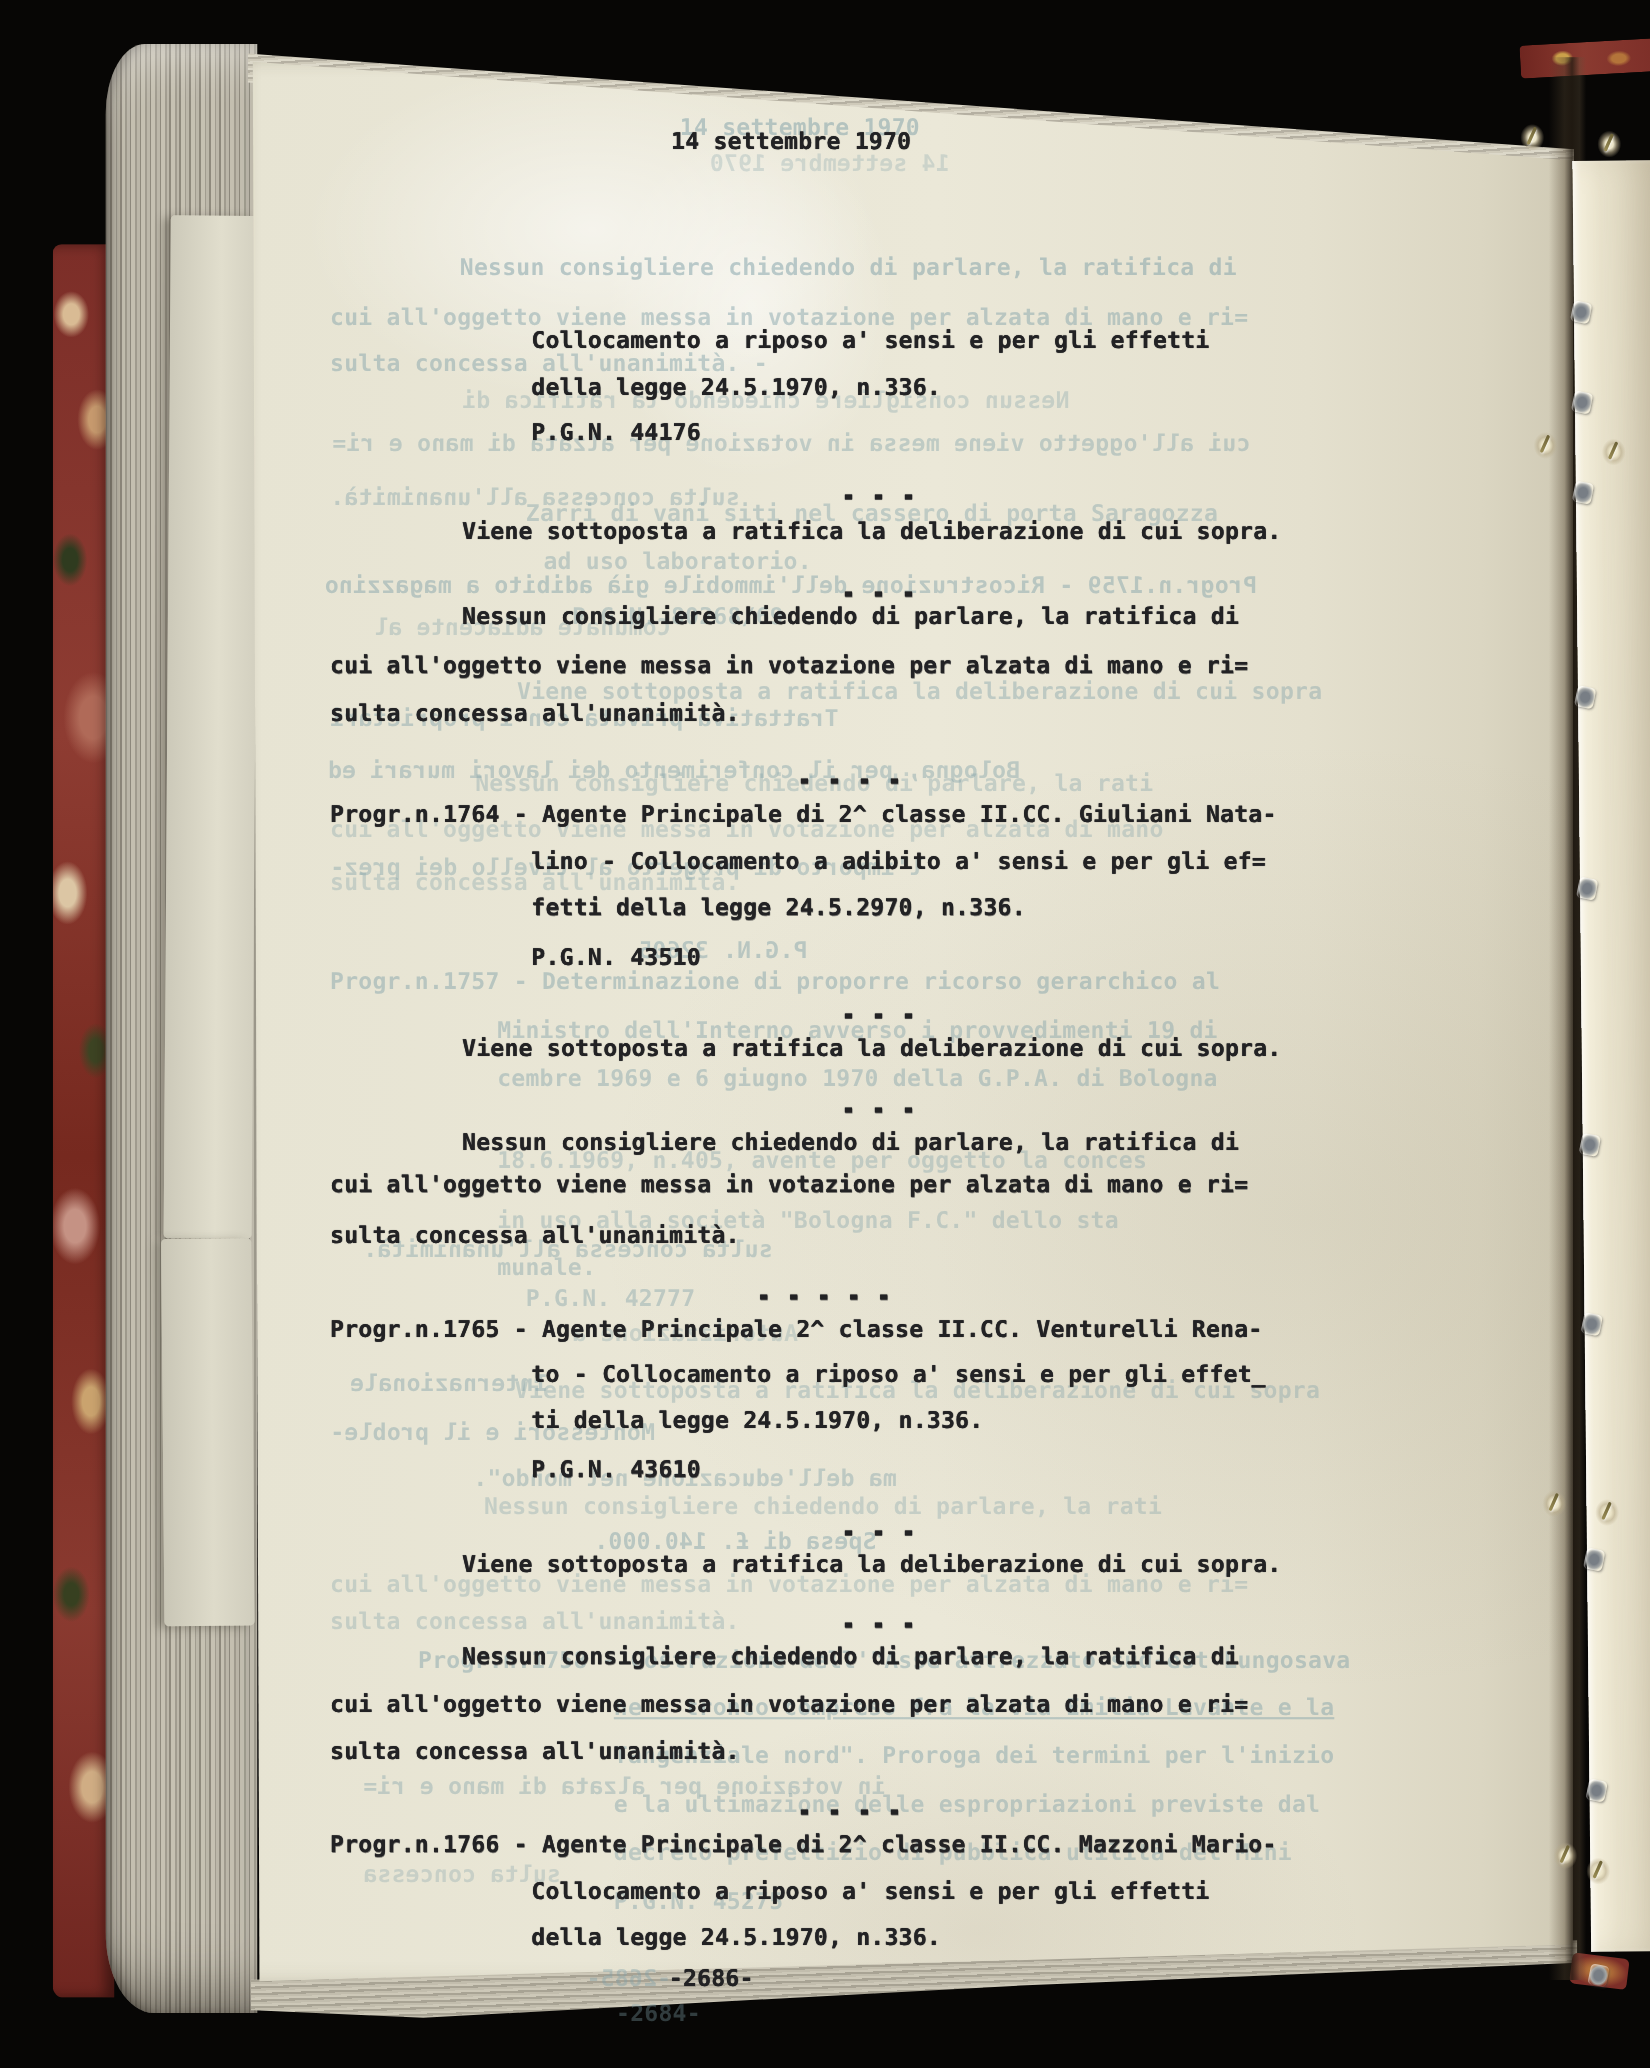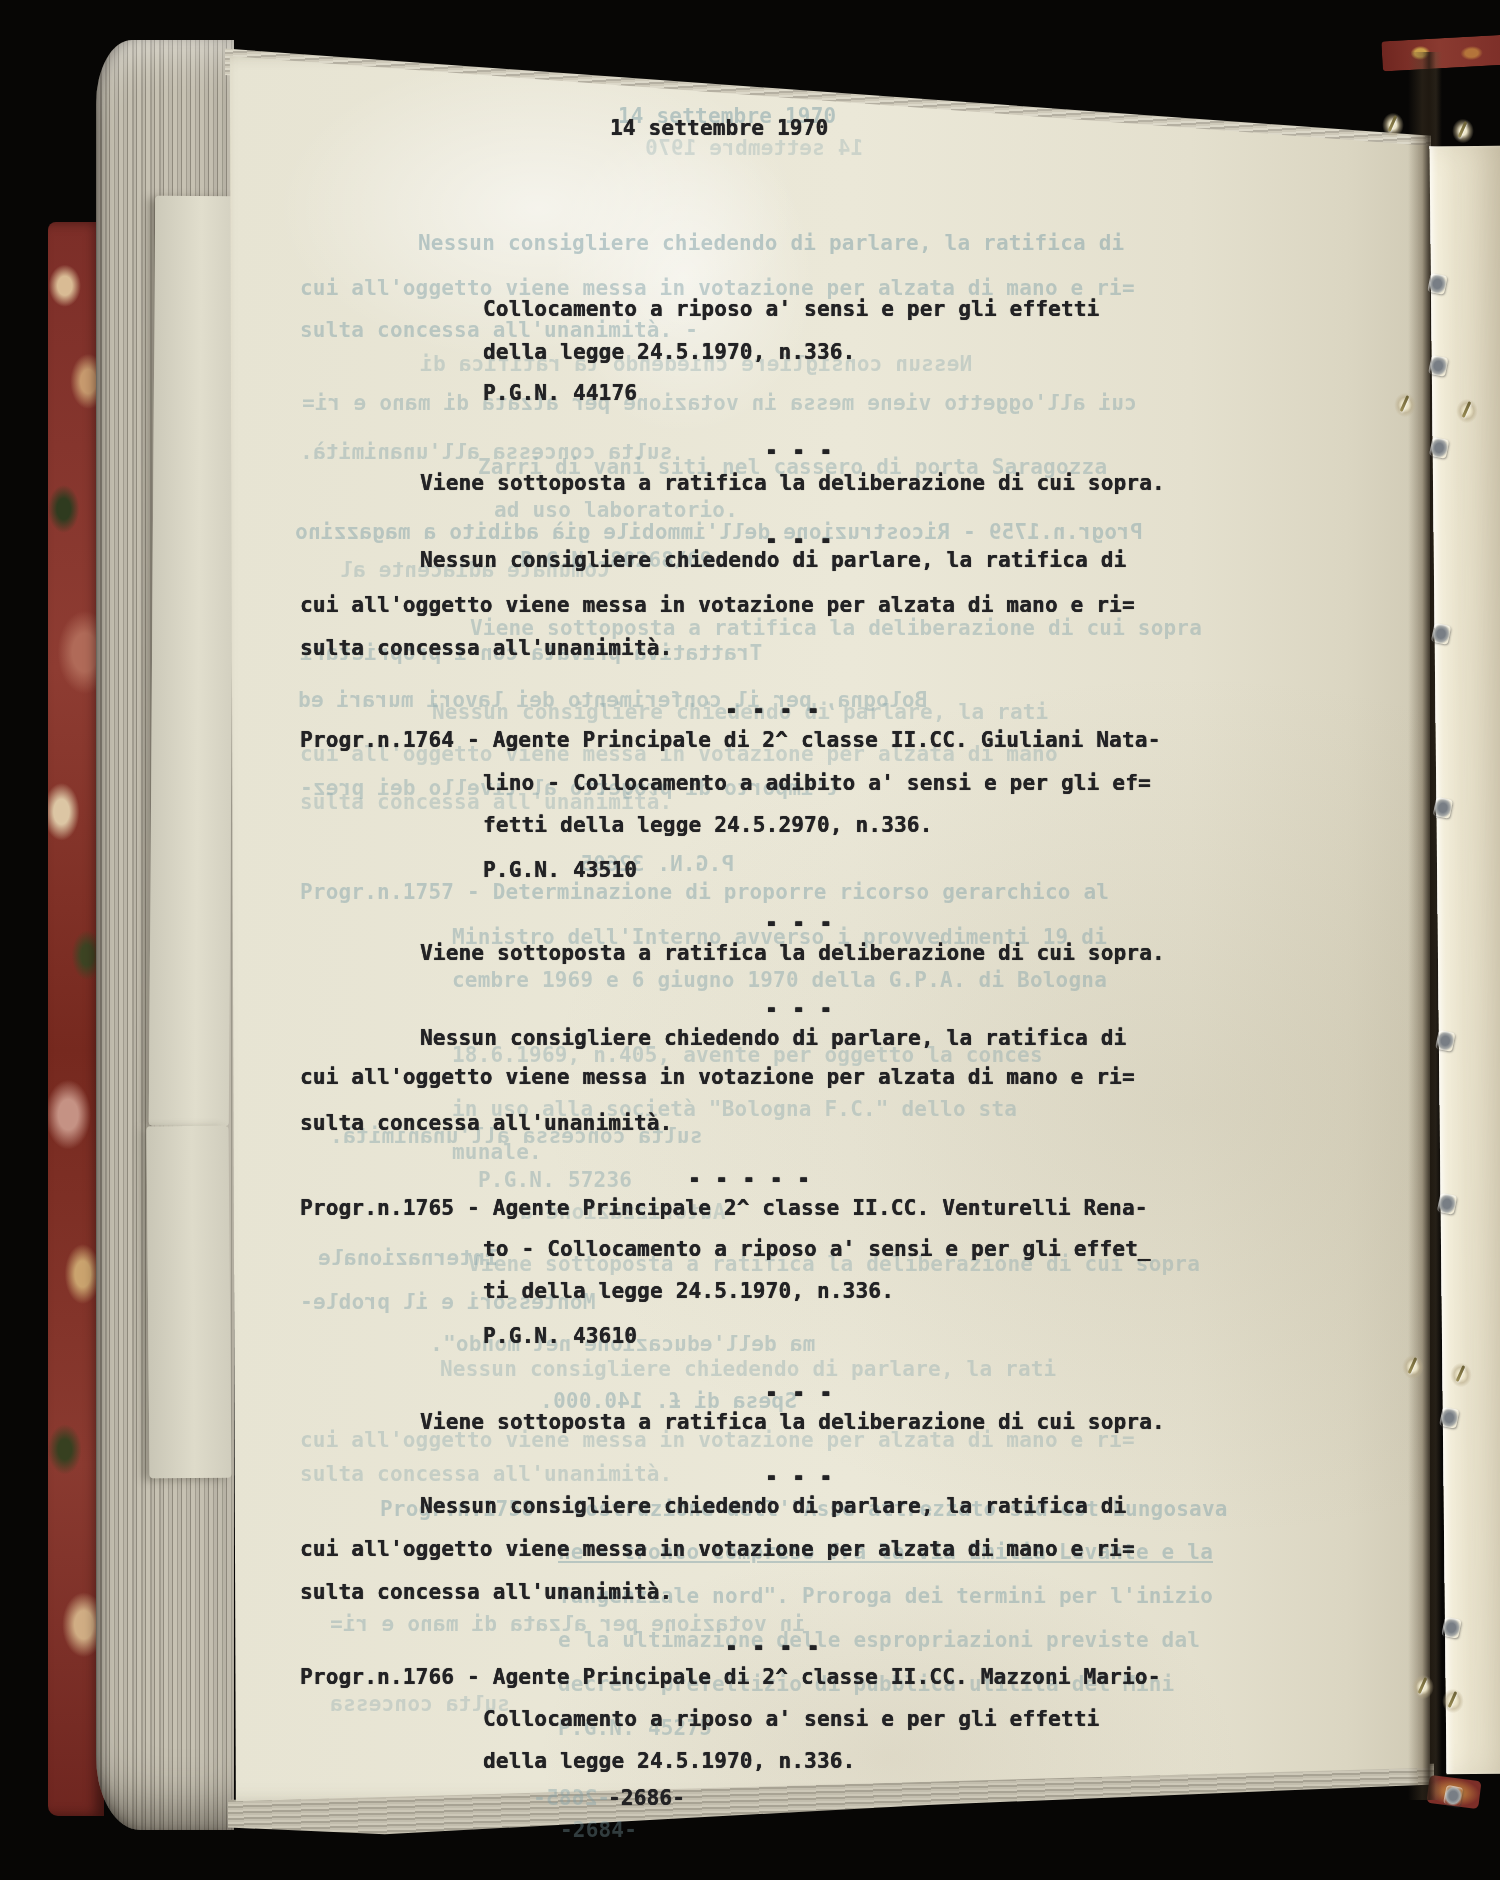--- a/index.html
+++ b/index.html
@@ -202,21 +202,21 @@
       <div class="tline mir" style="left: 300px; top: 776px; opacity: 0.4;">l'importo di progetto al livello dei prez-</div>
       <div class="tline" style="left: 300px; top: 790px; opacity: 0.32;">sulta concessa all'unanimità.</div>
       <div class="tline mir" style="left: 580px; top: 852px; opacity: 0.45;">P.G.N. 32605</div>
       <div class="tline" style="left: 300px; top: 880px; opacity: 0.45;">Progr.n.1757 - Determinazione di proporre ricorso gerarchico al</div>
       <div class="tline" style="left: 452px; top: 925px; opacity: 0.42;">Ministro dell'Interno avverso i provvedimenti 19 di</div>
       <div class="tline" style="left: 452px; top: 968px; opacity: 0.42;">cembre 1969 e 6 giugno 1970 della G.P.A. di Bologna</div>
       <div class="tline" style="left: 452px; top: 1043px; opacity: 0.36;">18.6.1969, n.405, avente per oggetto la conces</div>
       <div class="tline" style="left: 452px; top: 1097px; opacity: 0.36;">in uso alla società "Bologna F.C." dello sta</div>
       <div class="tline mir" style="left: 330px; top: 1124px; opacity: 0.4;">sulta concessa all'unanimità.</div>
       <div class="tline" style="left: 452px; top: 1140px; opacity: 0.4;">munale.</div>
-      <div class="tline" style="left: 478px; top: 1168px; opacity: 0.4;">P.G.N. 57236</div>
+      <div class="tline" style="left: 478px; top: 1168px; opacity: 0.4;">P.G.N. 42777</div>
       <div class="tline mir" style="left: 520px; top: 1200px; opacity: 0.3;">Autorizzazione a</div>
       <div class="tline mir" style="left: 318px; top: 1246px; opacity: 0.42;">Internazionale</div>
       <div class="tline" style="left: 468px; top: 1252px; opacity: 0.36;">Viene sottoposta a ratifica la deliberazione di cui sopra</div>
       <div class="tline mir" style="left: 300px; top: 1290px; opacity: 0.42;">Montessori e il proble-</div>
       <div class="tline mir" style="left: 430px; top: 1332px; opacity: 0.4;">ma dell'educazione nel mondo".</div>
       <div class="tline" style="left: 440px; top: 1357px; opacity: 0.33;">Nessun consigliere chiedendo di parlare, la rati</div>
       <div class="tline mir" style="left: 540px; top: 1389px; opacity: 0.45;">Spesa di £. 140.000.</div>
       <div class="tline" style="left: 300px; top: 1428px; opacity: 0.33;">cui all'oggetto viene messa in votazione per alzata di mano e ri=</div>
       <div class="tline" style="left: 300px; top: 1462px; opacity: 0.33;">sulta concessa all'unanimità.</div>
       <div class="tline" style="left: 380px; top: 1497px; opacity: 0.45;">Progr.n.1758 - Costruzione dell'"Asse attrezzato sud-est Lungosava</div>

